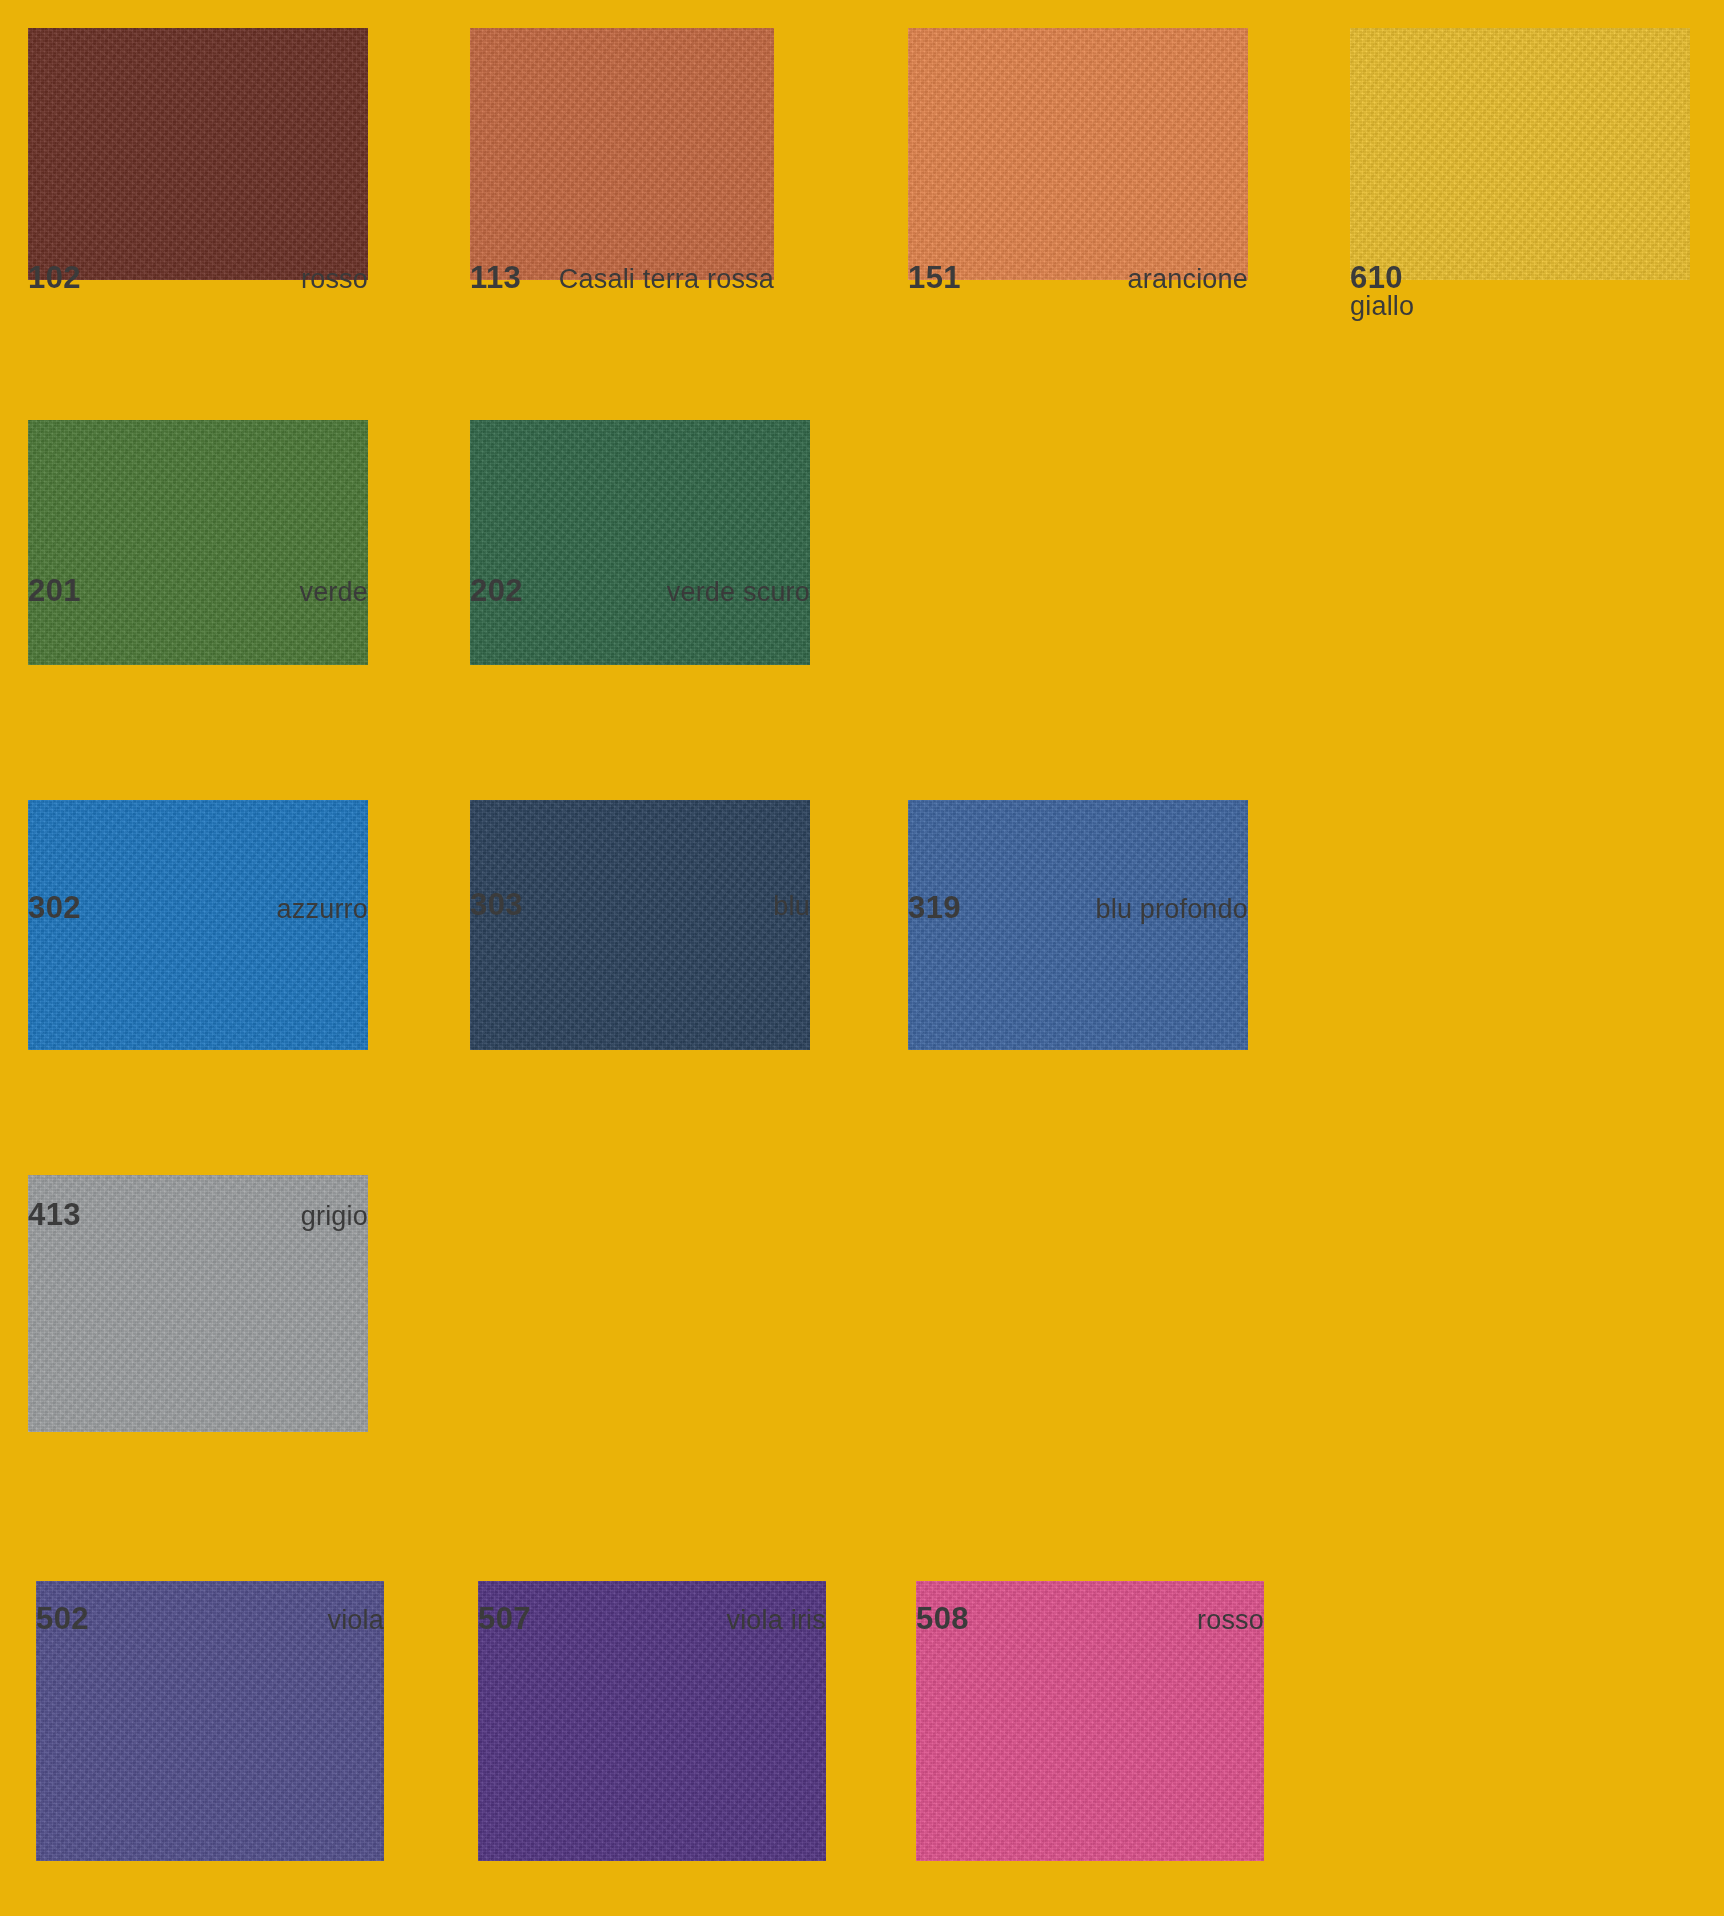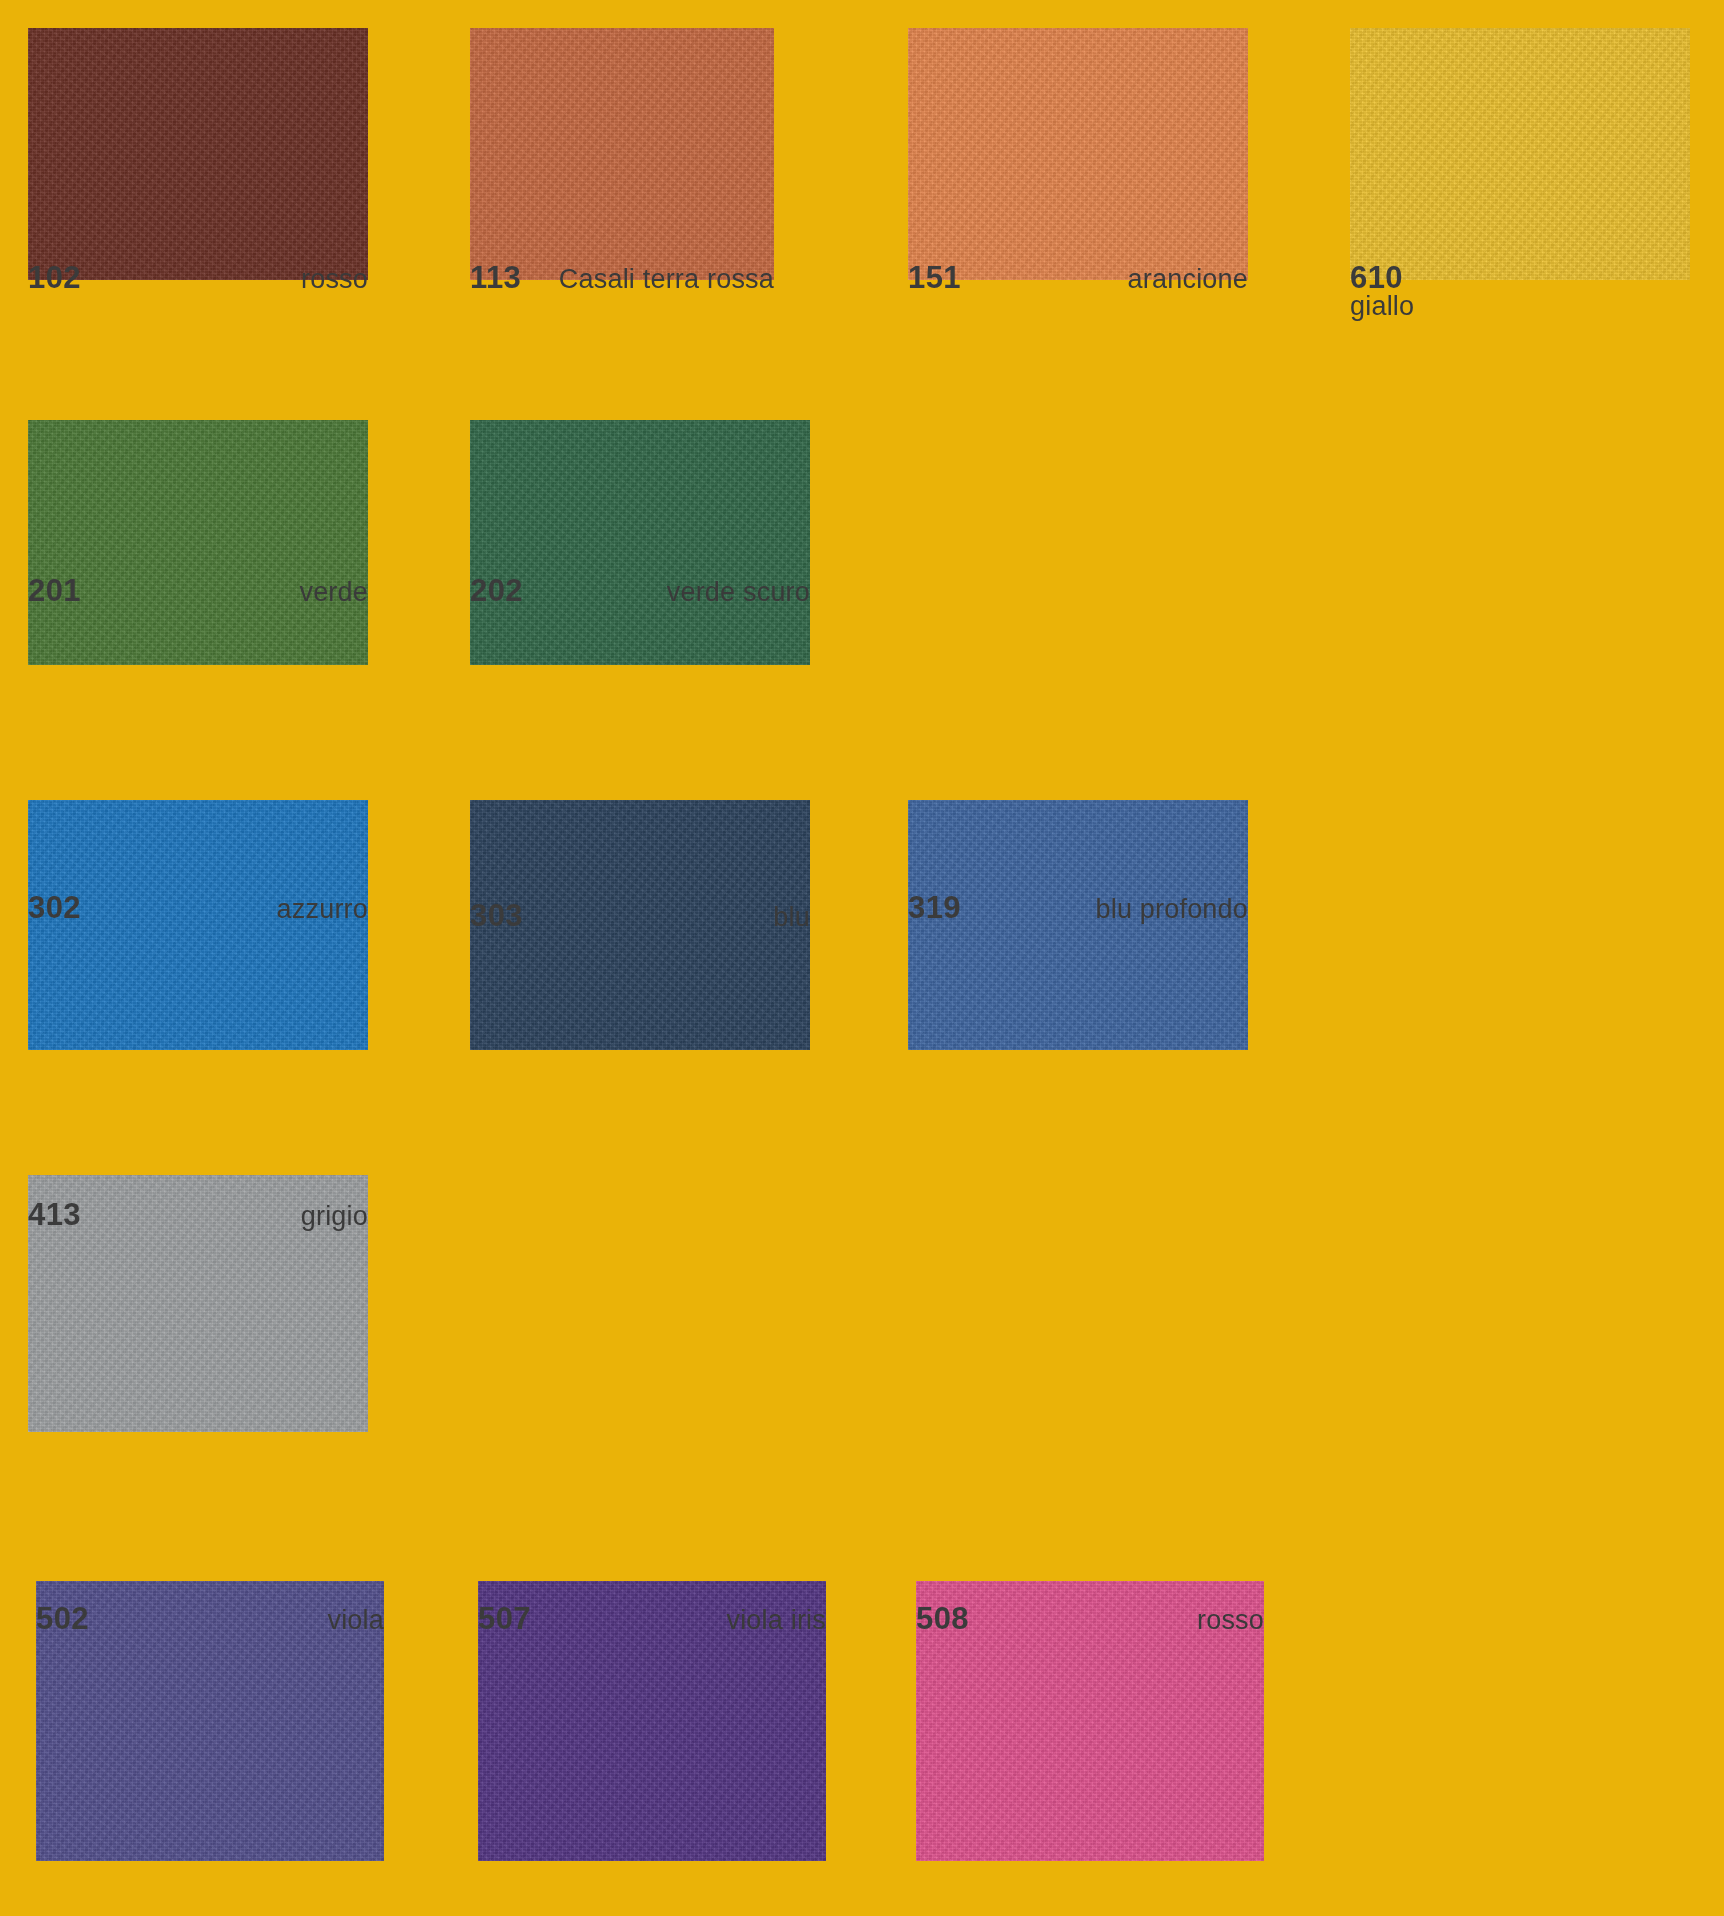--- a/index.html
+++ b/index.html
@@ -157,21 +157,21 @@
     <div class="swatch-row" style="top: 800px; height: 320px;">
       <div class="swatch-card" style="left: 28px; width: 340px; height: 320px;">
         <div class="swatch-chip" title="azzurro" style="height: 250px; background-color: rgb(31, 122, 196);"></div>
         <div class="swatch-caption" style="top: 92px;">
           <span class="swatch-code">302</span>
           <span class="swatch-name">azzurro</span>
         </div>
       </div>
       <div class="swatch-card" style="left: 470px; width: 340px; height: 320px;">
         <div class="swatch-chip" title="blu" style="height: 250px; background-color: rgb(46, 69, 96);"></div>
-        <div class="swatch-caption" style="top: 100px; gap: 13px;">
+        <div class="swatch-caption" style="top: 89px; gap: 13px;">
           <span class="swatch-code">303</span>
           <span class="swatch-name">blu</span>
         </div>
       </div>
       <div class="swatch-card" style="left: 908px; width: 340px; height: 320px;">
         <div class="swatch-chip" title="blu profondo" style="height: 250px; background-color: rgb(65, 105, 165);"></div>
         <div class="swatch-caption" style="top: 92px;">
           <span class="swatch-code">319</span>
           <span class="swatch-name">blu profondo</span>
         </div>

